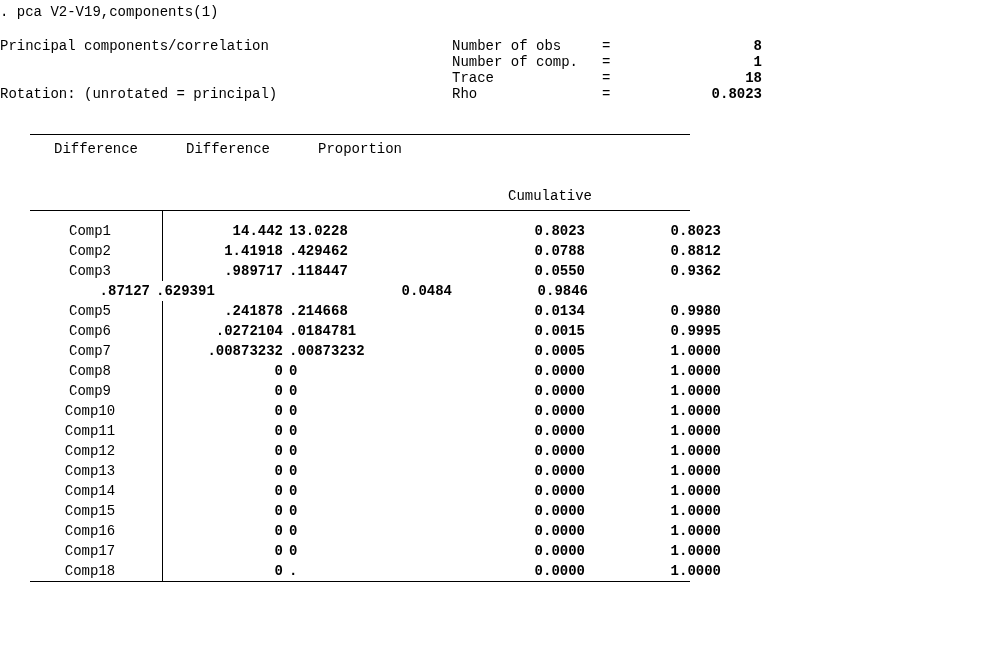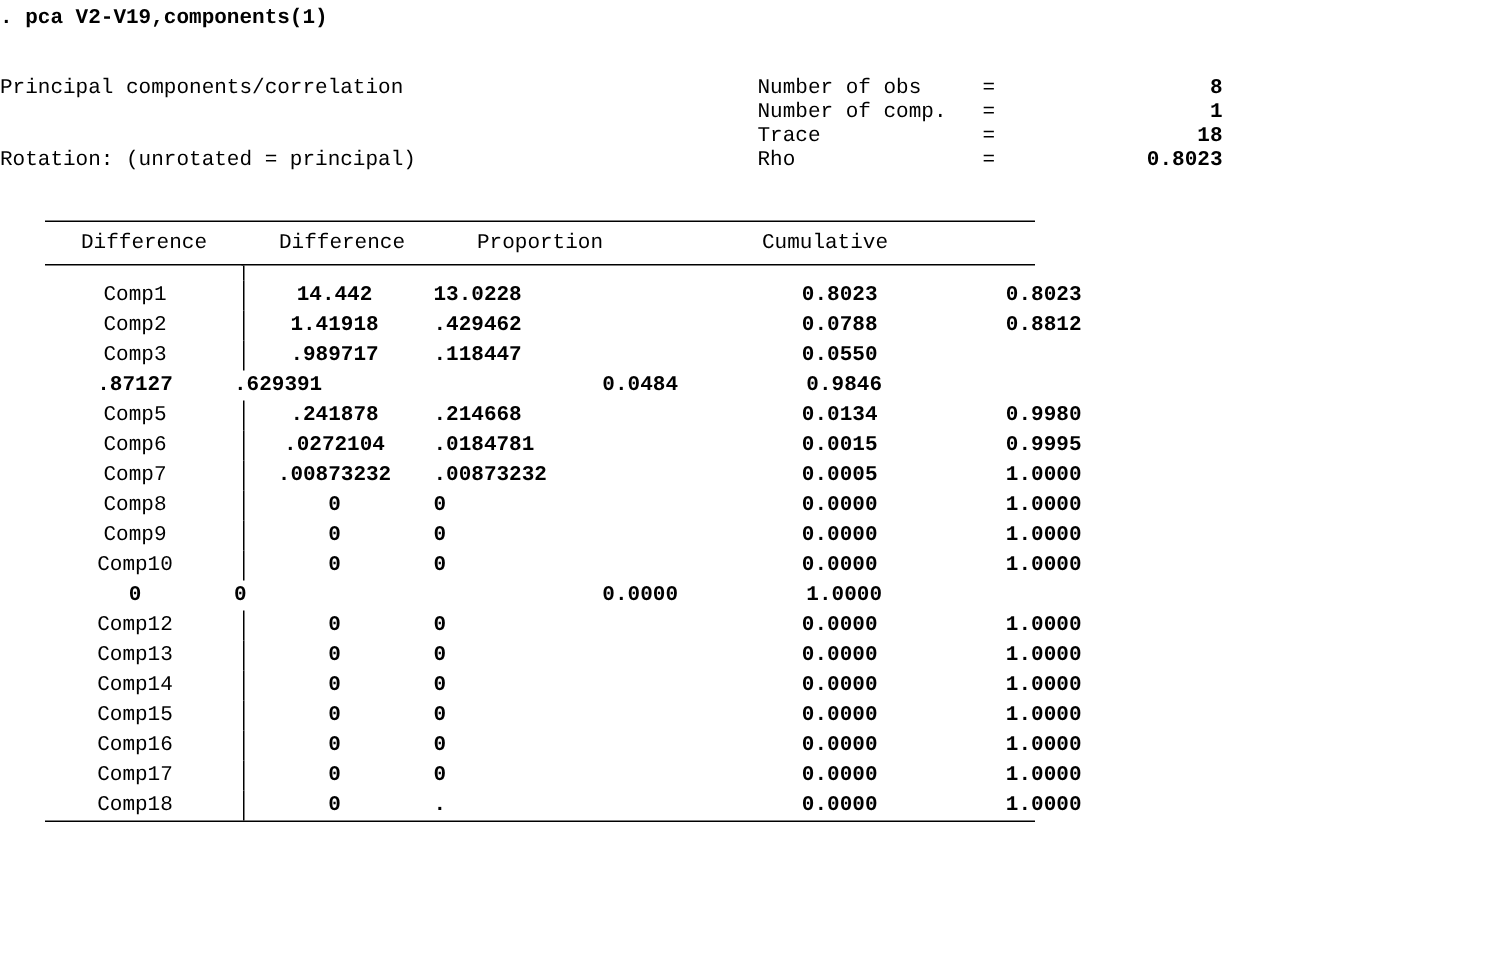--- a/index.html
+++ b/index.html
@@ -5,32 +5,32 @@
     body {
       font-family: "Courier New", Courier, monospace;
       font-size: 14px;
       color: #000;
       background: #fff;
       margin: 0;
       padding: 4px 0 0 0;
       white-space: nowrap;
     }
     .command {
-      font-weight: bold;
-      margin-bottom: 31px;
+      font-weight: normal;
+      margin-bottom: 18px;
       padding-left: 0;
     }
     .header-block {
       margin-bottom: 14px;
     }
     .header-row {
       display: flex;
     }
     .header-left {
-      width: 505px;
+      width: 452px;
       padding-left: 0;
     }
     .header-right {
       display: flex;
     }
     .stat-label {
       width: 150px;
     }
     .stat-eq {
       width: 40px;
@@ -52,21 +52,21 @@
       line-height: 20px;
     }
     .col-comp {
       width: 120px;
       text-align: center;
       padding-right: 12px;
       border-right: 1px solid #000;
     }
     .col-eig {
       width: 120px;
-      text-align: center;
+      text-align: right;
       padding-right: 6px;
     }
     .col-diff {
       width: 120px;
       text-align: left;
       padding-right: 6px;
     }
     .col-prop {
       width: 170px;
       text-align: right;
@@ -83,21 +83,21 @@
     .thead-row .col-prop,
     .thead-row .col-cum {
       text-align: left;
       padding-left: 12px;
       padding-right: 0;
     }
     .thead-row .col-comp {
       padding-left: 18px;
     }
     .thead-row .col-eig { padding-left: 24px; }
-    .thead-row .col-cum { padding-left: 20px; }
+    .thead-row .col-cum { padding-left: 20px; margin-top: 47px; }
     .hr-top {
       border-top: 1px solid #000;
       height: 0;
       width: 660px;
     }
     .hr-mid {
       display: flex;
       width: 660px;
     }
     .hr-mid .left {
@@ -217,20 +217,21 @@
         <div class="col-eig bold">1.41918</div>
         <div class="col-diff bold">.429462</div>
         <div class="col-prop bold">0.0788</div>
         <div class="col-cum bold">0.8812</div>
       </div>
       <div class="tbody-row">
         <div class="col-comp">Comp3</div>
         <div class="col-eig bold">.989717</div>
         <div class="col-diff bold">.118447</div>
         <div class="col-prop bold">0.0550</div>
+        <div class="col-cum bold">0.9362</div>
       </div>
       <div class="tbody-row">
         <div class="col-eig bold">.87127</div>
         <div class="col-diff bold">.629391</div>
         <div class="col-prop bold">0.0484</div>
         <div class="col-cum bold">0.9846</div>
       </div>
       <div class="tbody-row">
         <div class="col-comp">Comp5</div>
         <div class="col-eig bold">.241878</div>
@@ -267,20 +268,21 @@
         <div class="col-cum bold">1.0000</div>
       </div>
       <div class="tbody-row">
         <div class="col-comp">Comp10</div>
         <div class="col-eig bold">0</div>
         <div class="col-diff bold">0</div>
         <div class="col-prop bold">0.0000</div>
         <div class="col-cum bold">1.0000</div>
       </div>
       <div class="tbody-row">
+        <div class="col-comp">Comp11</div>
         <div class="col-eig bold">0</div>
         <div class="col-diff bold">0</div>
         <div class="col-prop bold">0.0000</div>
         <div class="col-cum bold">1.0000</div>
       </div>
       <div class="tbody-row">
         <div class="col-comp">Comp12</div>
         <div class="col-eig bold">0</div>
         <div class="col-diff bold">0</div>
         <div class="col-prop bold">0.0000</div>

